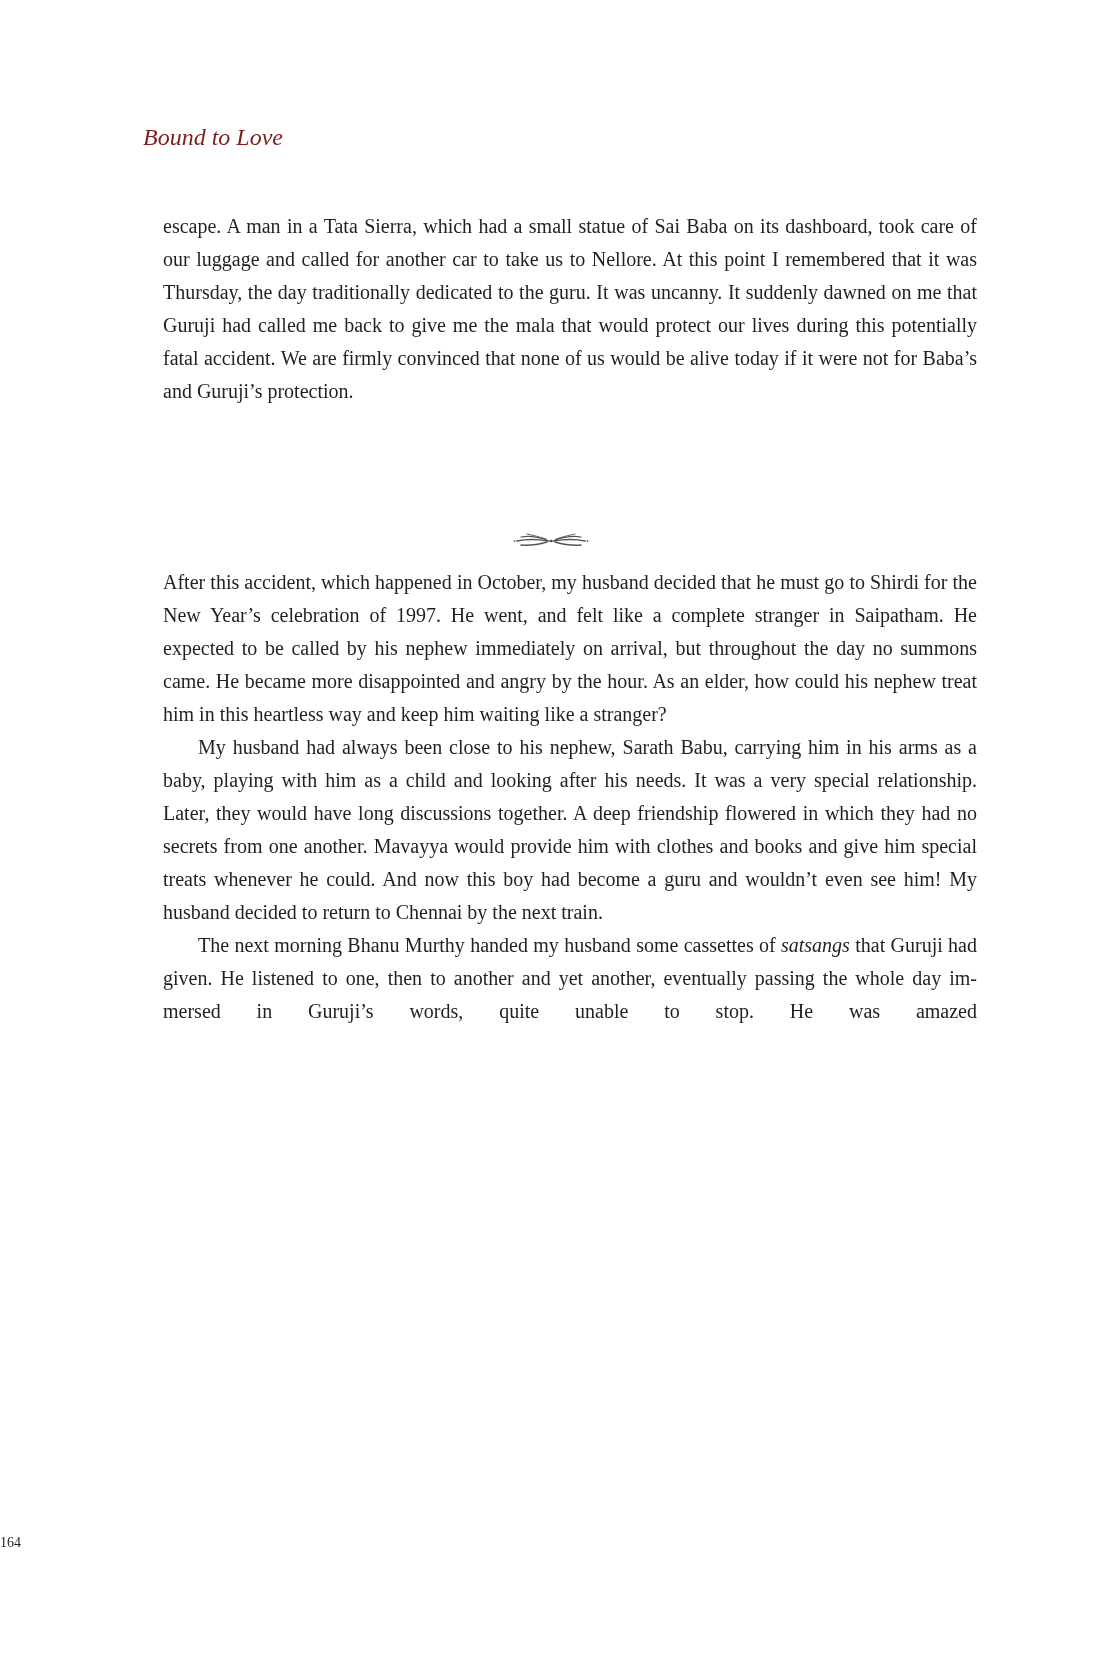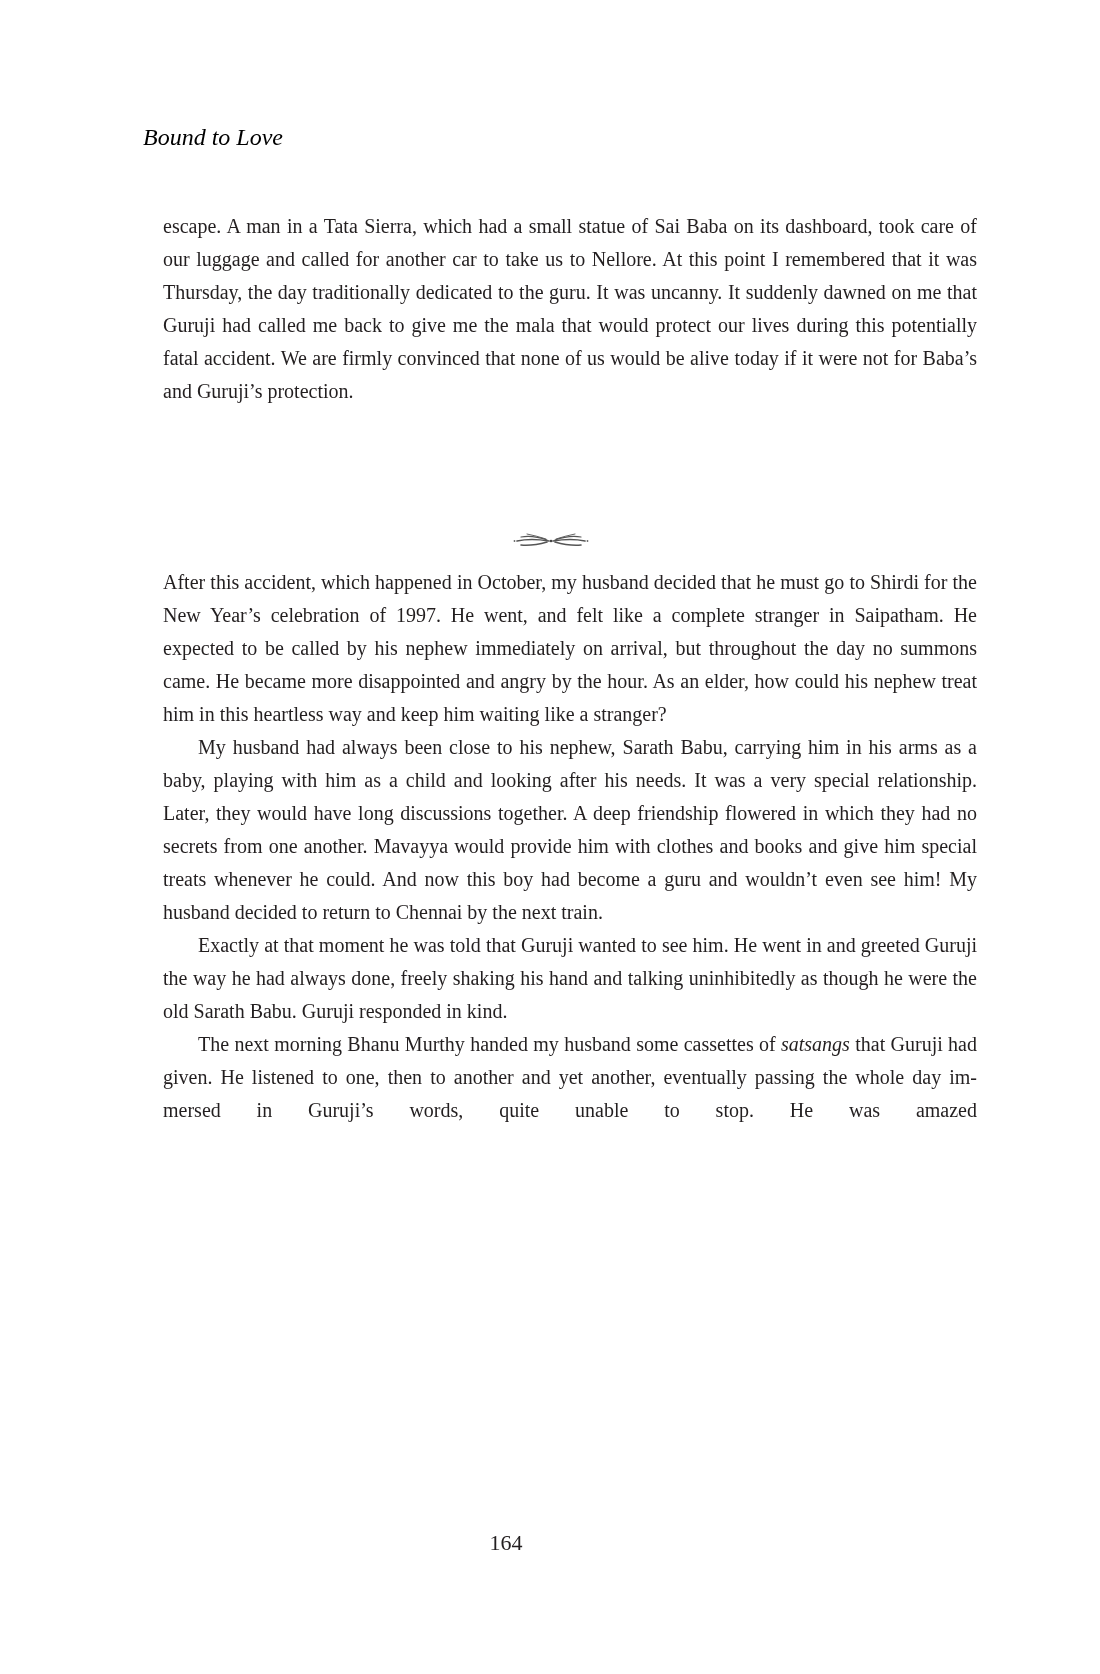--- a/index.html
+++ b/index.html
@@ -10,21 +10,21 @@
     font-family: "Liberation Serif", "DejaVu Serif", serif;
     position: relative;
     overflow: hidden;
   }
   .running-head {
     position: absolute;
     left: 143px; top: 122px;
     font-style: italic;
     font-size: 24px;
     line-height: 30px;
-    color: #000000;
+    color: #7f1d1d;
   }
   .text-block {
     position: absolute;
     left: 143px;
     width: 814px;
     font-size: 20px;
     line-height: 33px;
     text-align: justify;
     hyphens: manual;
     margin-left: 20px;
@@ -36,22 +36,22 @@
   #block2 { top: 566px; }
   .ornament {
     position: absolute;
     left: 513px; top: 530px;
     width: 76px; height: 22px;
   }
   .folio {
     position: absolute;
     left: 0; width: 1012px;
     top: 1528px;
-    text-align: center;
-    font-size: 22px;
+    text-align: left;
+    font-size: 14px;
     line-height: 30px;
     color: #231f20;
   }
   em { font-style: italic; }
 </style>
 </head>
 <body>
 
 <div class="running-head">Bound to Love</div>
 
@@ -71,17 +71,16 @@
     <path d="M62 4 Q 52 6 43 9" stroke-width="0.9"></path>
   </g>
   <circle cx="38" cy="11" r="1.3" fill="#444"></circle>
   <circle cx="1.5" cy="11" r="0.9" fill="#666"></circle>
   <circle cx="74.5" cy="11" r="0.9" fill="#666"></circle>
 </svg>
 
 <div id="block2" class="text-block">
   <p>After this accident, which happened in October, my husband decid­ed that he must go to Shirdi for the New Year’s celebration of 1997. He went, and felt like a complete stranger in Saipatham. He expected to be called by his nephew immediately on arrival, but throughout the day no summons came. He became more disappointed and angry by the hour. As an elder, how could his nephew treat him in this heartless way and keep him waiting like a stranger?</p>
   <p class="indent">My husband had always been close to his nephew, Sarath Babu, carrying him in his arms as a baby, playing with him as a child and looking after his needs. It was a very special relationship. Later, they would have long discussions together. A deep friendship flowered in which they had no secrets from one another. Mavayya would provide him with clothes and books and give him special treats whenever he could. And now this boy had become a guru and wouldn’t even see him! My husband decided to return to Chennai by the next train.</p>
-  <p class="indent">Exactly at that moment he was told that Guruji wanted to see him. He went in and greeted Guruji the way he had always done, freely shaking his hand and talking uninhibitedly as though he were the old Sarath Babu. Guruji responded in kind.</p>
   <p class="indent last-justify"><span>The next morning Bhanu Murthy handed my husband some cassettes of </span><em>satsangs</em><span> that Guruji had given. He listened to one, then to another and yet another, eventually passing the whole day im­mersed in Guruji’s words, quite unable to stop. He was amazed</span></p>
 </div>
 
 <div class="folio">164</div>
 
 </body></html>

